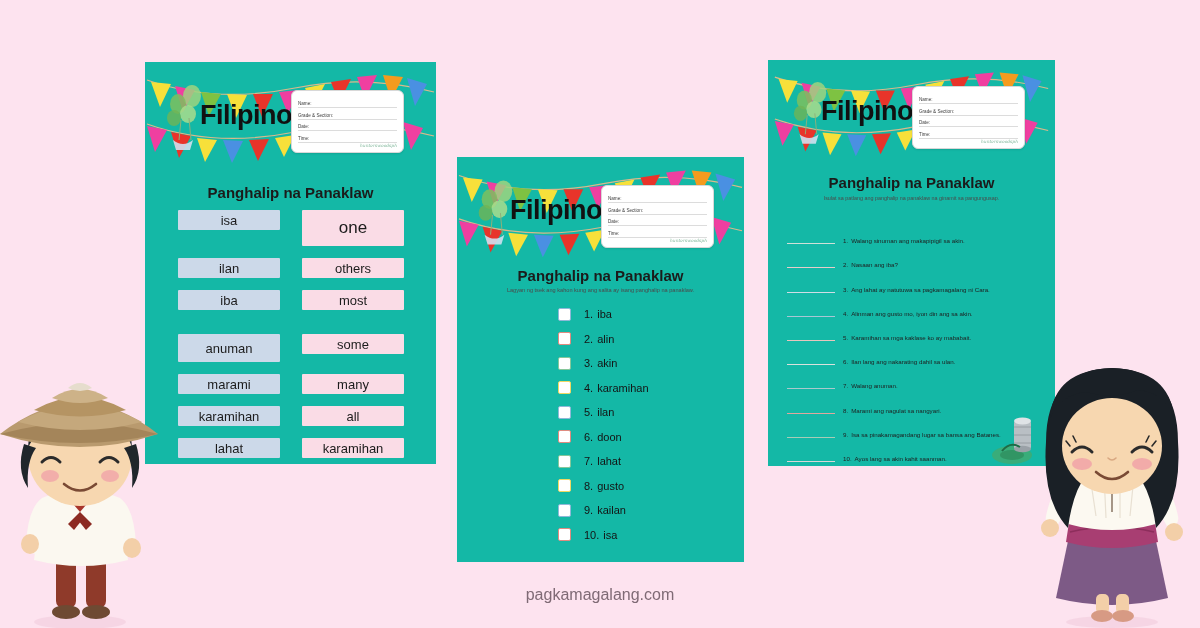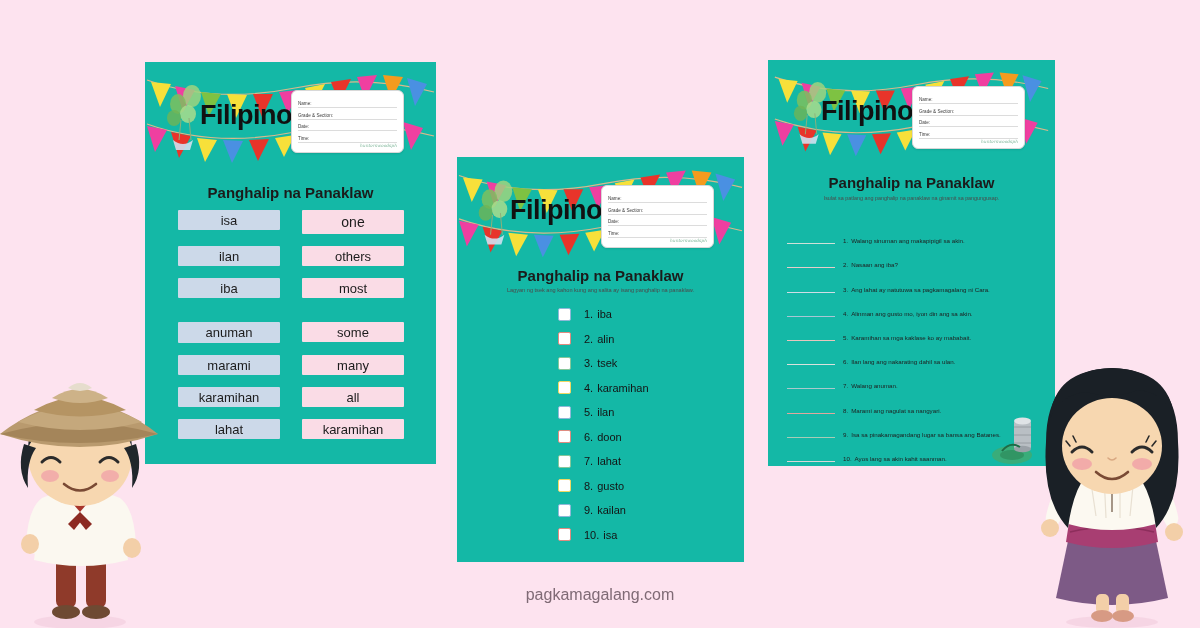--- a/index.html
+++ b/index.html
@@ -192,26 +192,26 @@
       <div class="namebox-row" style="font-size:4.6px; height:12px; padding-bottom:1px;">Date:</div>
       <div class="namebox-row" style="font-size:4.6px; height:12px; padding-bottom:1px;">Time:</div>
       <div class="sig" style="font-size:4.4px;">hunterswoodsph</div>
     </div>
   </div>
 
   <div class="ws-title" style="position:absolute; top:122px; font-size:15px;">Panghalip na Panaklaw</div>
 
   <div class="wordgrid" style="left:33px; top:148px; width:226px;">
       <div class="wordcell tl" style="height: 20px; font-size: 13px; margin-bottom: 12px; background: rgb(204, 217, 233);">isa</div>
-      <div class="wordcell tr" style="height: 24px; font-size: 14px; margin-bottom: 12px; background: rgb(250, 220, 230);">one</div>
+      <div class="wordcell tr" style="height: 36px; font-size: 17px; margin-bottom: 12px; background: rgb(250, 220, 230);">one</div>
       <div class="wordcell tl" style="height: 20px; font-size: 13px; margin-bottom: 12px; background: rgb(204, 217, 233);">ilan</div>
       <div class="wordcell tr" style="height: 20px; font-size: 13px; margin-bottom: 12px; background: rgb(250, 220, 230);">others</div>
       <div class="wordcell tl" style="height: 20px; font-size: 13px; margin-bottom: 12px; background: rgb(204, 217, 233);">iba</div>
       <div class="wordcell tr" style="height: 20px; font-size: 13px; margin-bottom: 24px; background: rgb(250, 220, 230);">most</div>
-      <div class="wordcell tl" style="height: 21px; font-size: 13px; margin-bottom: 12px; background: rgb(204, 217, 233);">anuman</div>
+      <div class="wordcell tl" style="height: 28px; font-size: 13px; margin-bottom: 12px; background: rgb(204, 217, 233);">anuman</div>
       <div class="wordcell tr" style="height: 20px; font-size: 13px; margin-bottom: 12px; background: rgb(250, 220, 230);">some</div>
       <div class="wordcell tl" style="height: 20px; font-size: 13px; margin-bottom: 12px; background: rgb(204, 217, 233);">marami</div>
       <div class="wordcell tr" style="height: 20px; font-size: 13px; margin-bottom: 12px; background: rgb(250, 220, 230);">many</div>
       <div class="wordcell tl" style="height: 20px; font-size: 13px; margin-bottom: 12px; background: rgb(204, 217, 233);">karamihan</div>
       <div class="wordcell tr" style="height: 20px; font-size: 13px; margin-bottom: 12px; background: rgb(250, 220, 230);">all</div>
       <div class="wordcell tl" style="height: 20px; font-size: 13px; margin-bottom: 12px; background: rgb(204, 217, 233);">lahat</div>
       <div class="wordcell tr" style="height: 20px; font-size: 13px; margin-bottom: 12px; background: rgb(250, 220, 230);">karamihan</div>
     </div>
 </div>
 
@@ -277,21 +277,21 @@
         <span class="check-label" style="font-size: 11px;">iba</span>
       </div>
       <div class="check-row" style="height: 24.5px;">
         <span class="check-box" style="width: 13px; height: 13px; border: 1.3px solid rgb(224, 139, 128); background: rgb(255, 255, 255); margin-right: 13px;"></span>
         <span class="check-label" style="font-size: 11px; margin-right: 4px;">2.</span>
         <span class="check-label" style="font-size: 11px;">alin</span>
       </div>
       <div class="check-row" style="height: 24.5px;">
         <span class="check-box" style="width: 13px; height: 13px; border: 1.3px solid rgb(134, 199, 154); background: rgb(255, 255, 255); margin-right: 13px;"></span>
         <span class="check-label" style="font-size: 11px; margin-right: 4px;">3.</span>
-        <span class="check-label" style="font-size: 11px;">tsek</span>
+        <span class="check-label" style="font-size: 11px;">akin</span>
       </div>
       <div class="check-row" style="height: 24.5px;">
         <span class="check-box" style="width: 13px; height: 13px; border: 1.3px solid rgb(240, 216, 98); background: rgb(255, 255, 255); margin-right: 13px;"></span>
         <span class="check-label" style="font-size: 11px; margin-right: 4px;">4.</span>
         <span class="check-label" style="font-size: 11px;">karamihan</span>
       </div>
       <div class="check-row" style="height: 24.5px;">
         <span class="check-box" style="width: 13px; height: 13px; border: 1.3px solid rgb(143, 184, 216); background: rgb(255, 255, 255); margin-right: 13px;"></span>
         <span class="check-label" style="font-size: 11px; margin-right: 4px;">5.</span>
         <span class="check-label" style="font-size: 11px;">ilan</span>

